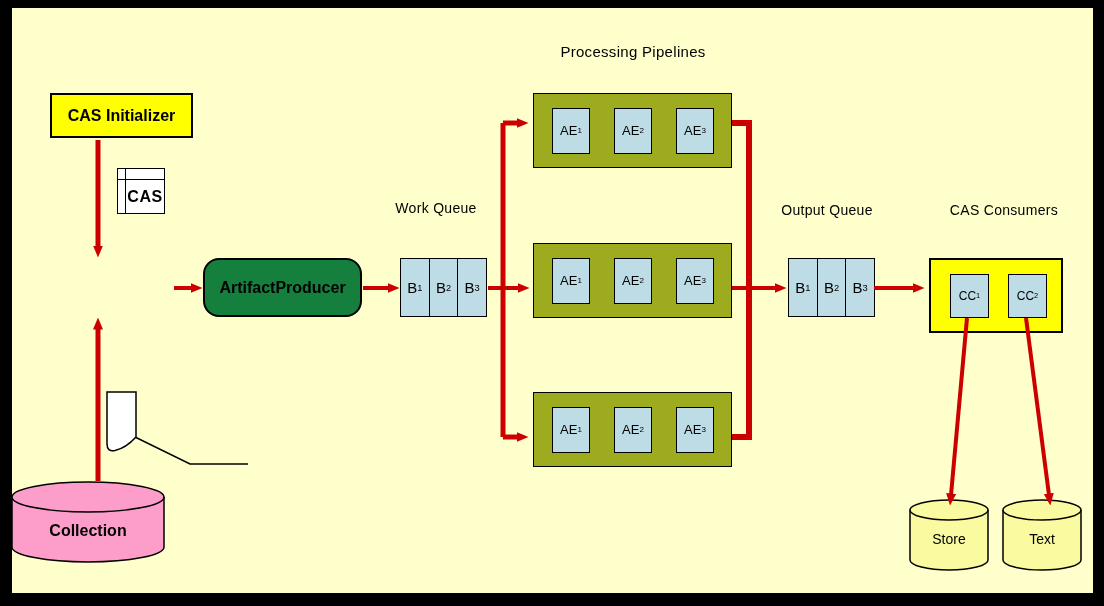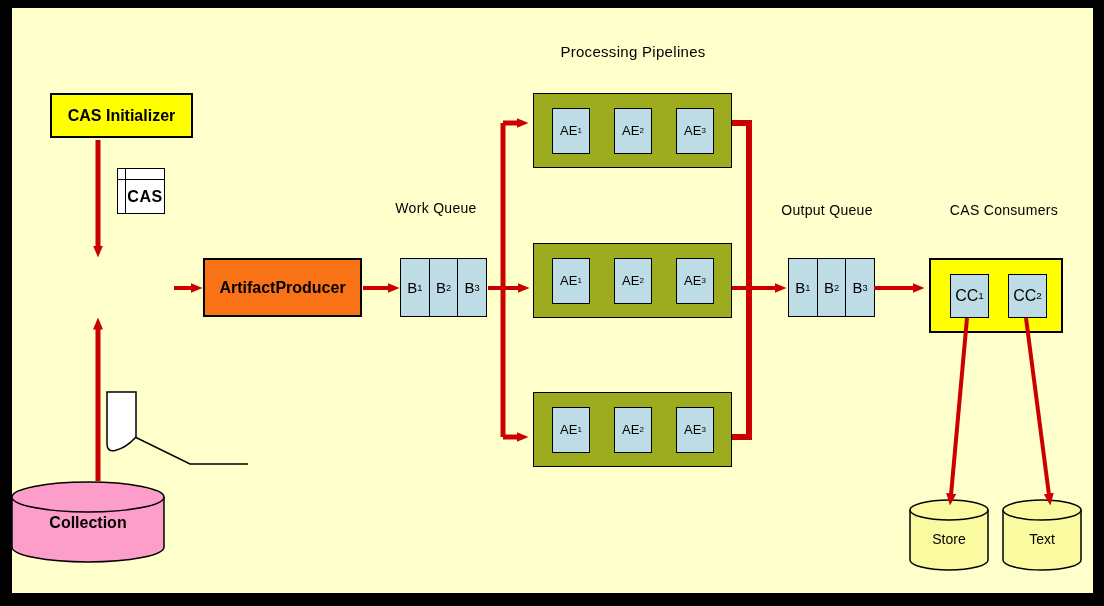--- a/index.html
+++ b/index.html
@@ -18,21 +18,21 @@
   .caption{
     position:absolute;text-align:center;font-size:14px;z-index:2;
     white-space:nowrap;letter-spacing:0.3px;
   }
   .box{
     position:absolute;box-sizing:border-box;border:2px solid #000;
     display:flex;align-items:center;justify-content:center;
     font-weight:bold;white-space:nowrap;z-index:2;text-align:center;
   }
   .box.yellow{background:#FFFF00;}
-  .box.green{background:#f97316;}
+  .box.green{background:#15803d;border-radius:16px;}
   .bigtext{font-size:16px;}
   .buffer{
     position:absolute;box-sizing:border-box;border:1.5px solid #000;
     display:flex;background:#BEDCE6;z-index:2;
   }
   .buffer .cell{
     flex:1;border-right:1.5px solid #000;display:flex;
     align-items:center;justify-content:center;font-size:15px;
   }
   .buffer .cell:last-child{border-right:none;}
@@ -48,40 +48,40 @@
     font-size:13px;
   }
   .consumers{
     position:absolute;left:929px;top:258px;width:134px;height:75px;
     background:#FFFF00;border:2px solid #000;box-sizing:border-box;
     display:flex;align-items:center;padding-left:19px;gap:19px;z-index:2;
   }
   .cc{
     width:39px;height:44px;background:#BEDCE6;border:1.5px solid #000;
     box-sizing:border-box;display:flex;align-items:center;justify-content:center;
-    font-size:16px;
+    font-size:12px;
   }
   .contentbox{
     position:absolute;left:248px;top:443px;width:112px;height:50px;
     background:#BEDCE6;border:1.5px solid #000;box-sizing:border-box;
     text-align:center;padding-top:8px;font-size:13px;z-index:2;
   }
   .cas-icon{
     position:absolute;left:117px;top:168px;width:48px;height:46px;
     background:#FFF;border:1.5px solid #000;box-sizing:border-box;z-index:2;
   }
   .cas-icon .vline{position:absolute;left:7px;top:0;width:1px;height:100%;background:#000;}
   .cas-icon .hline{position:absolute;left:0;top:10px;width:100%;height:1px;background:#000;}
   .cas-icon .cas-label{
     position:absolute;left:8px;top:11px;right:0;bottom:0;
     display:flex;align-items:center;justify-content:center;
     font-size:16px;font-weight:bold;letter-spacing:0.5px;
   }
   .cyl-label{position:absolute;text-align:center;font-size:14px;z-index:2;}
-  .cyl-label.bold{font-weight:bold;font-size:16px;}
+  .cyl-label.bold{font-weight:bold;font-size:16px;margin-top:8px;}
 </style>
 </head>
 <body>
 
 <div class="stage">
 
   <svg class="layer bottom" viewBox="0 0 1104 606">
 
     <g>
       <path d="M12,497 L12,547 A76,15 0 0 0 164,547 L164,497" fill="#FC9EC9" stroke="#000" stroke-width="1.5"></path>

